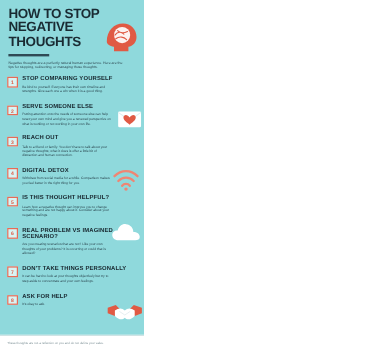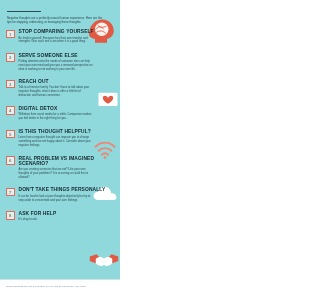--- a/index.html
+++ b/index.html
@@ -140,20 +140,21 @@
     color: #7b8f95;
     letter-spacing: 0.01px;
   }
 </style>
 </head>
 <body>
 
 <div class="poster">
 
   <div class="header">
+    <div class="title">HOW TO STOP NEGATIVE THOUGHTS</div>
 
     <span class="brain-icon">
       <svg viewBox="0 0 40 40" width="30" height="30">
         <path d="M4 26 C4 14 12 6 22 6 C31 6 37 13 37 21 C37 27 33 31 28 32 L28 37 L12 37 L12 32 C7 31 4 29 4 26 Z" fill="#e05a44"></path>
         <circle cx="21" cy="19" r="9" fill="#ffffff" opacity="0.92"></circle>
         <path d="M13 19 C16 15 20 15 23 18 M14 23 C18 20 23 21 26 24 M16 14 C19 17 23 17 27 15" stroke="#e05a44" stroke-width="1.2" fill="none" stroke-linecap="round"></path>
       </svg>
     </span>
 
     <div class="title-rule"></div>

